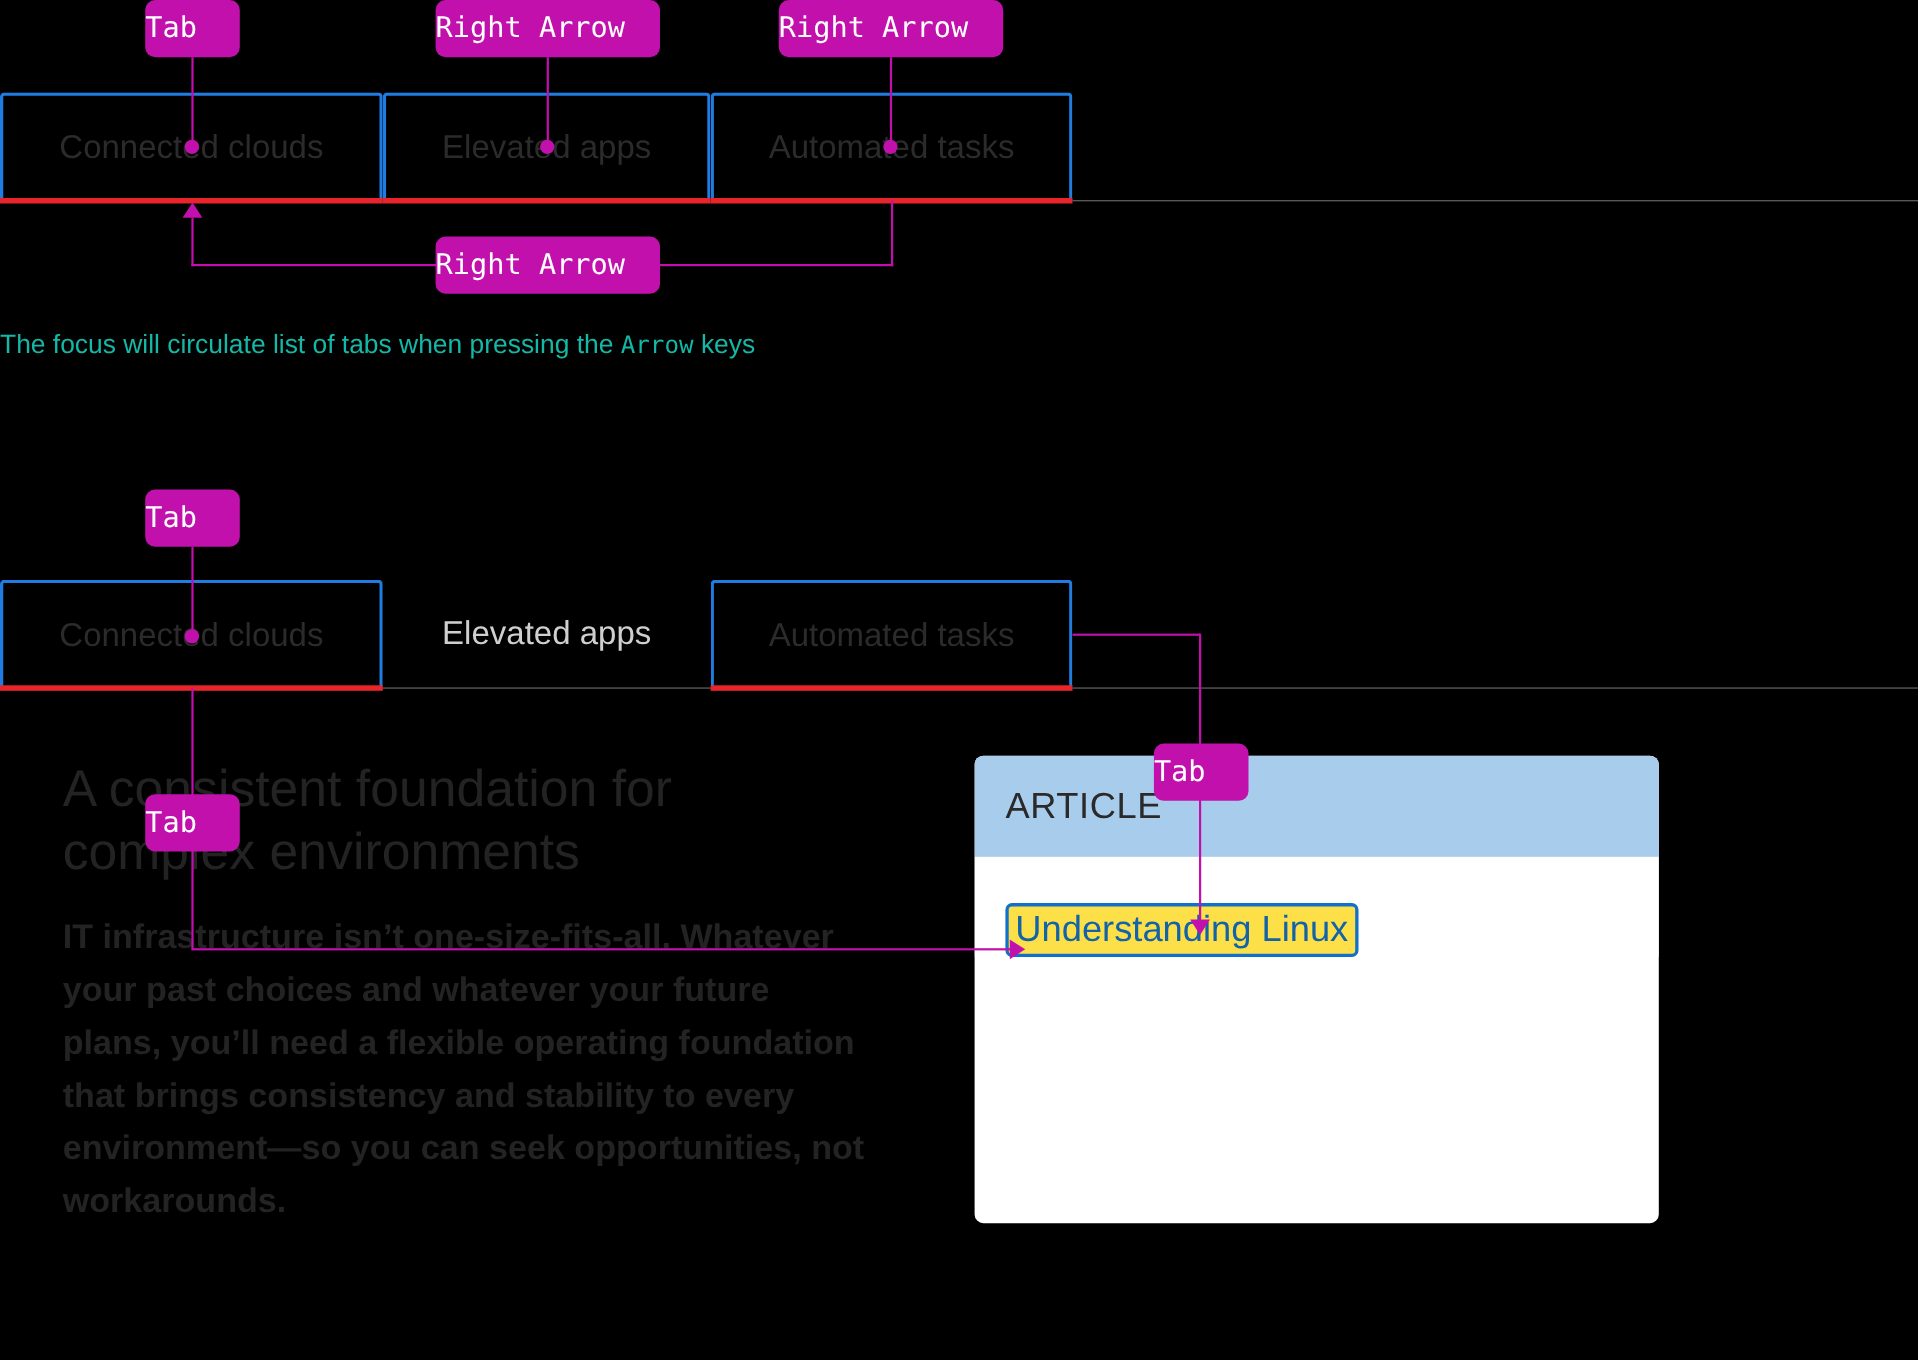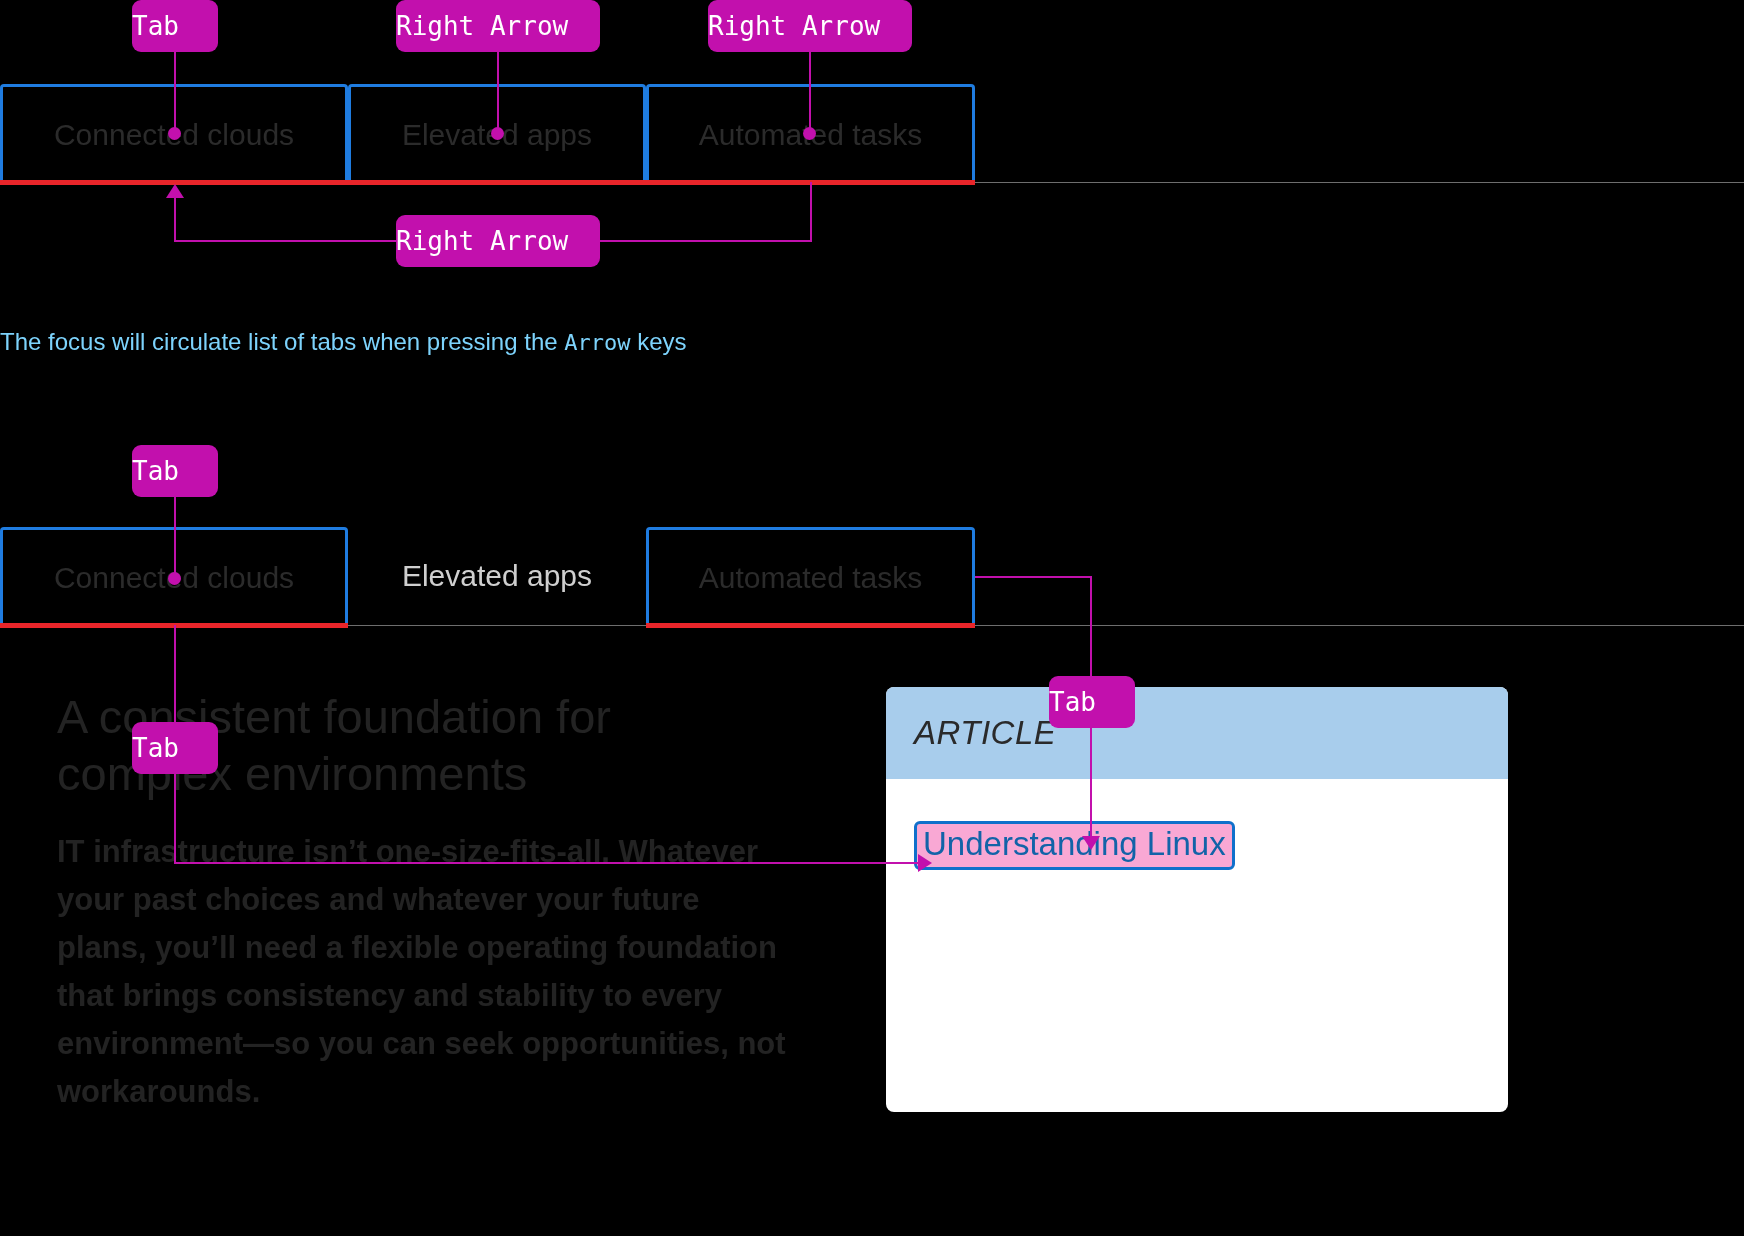--- a/index.html
+++ b/index.html
@@ -103,23 +103,22 @@
   .tabbar-baseline {
     position: absolute;
     height: 1px;
     background: #6e6e6e;
   }
 
   
   .caption {
     position: absolute;
     font-size: 24px;
-    color: #7dd3fc;
+    color: #14b8a6;
     white-space: nowrap;
-    margin-top: 28px;
   }
   .caption .mono {
     font-family: "DejaVu Sans Mono", monospace;
     font-size: 22px;
   }
 
   .lead-heading {
     position: absolute;
     font-size: 47px;
     line-height: 57px;
@@ -149,35 +148,34 @@
     height: 92px;
     display: flex;
     align-items: center;
     padding-left: 28px;
     box-sizing: border-box;
   }
   .card-eyebrow {
     font-size: 33px;
     color: #2a2a2a;
     letter-spacing: 0.5px;
-    font-style: italic;
   }
   .card-body {
     padding: 42px 28px 0 28px;
     background: #ffffff;
   }
   .card-link {
     display: inline-block;
     font-size: 33px;
     color: #1263a8;
     border: 3px solid #1070cb;
     border-radius: 6px;
     padding: 2px 6px 4px 6px;
     line-height: 1.12;
-    background: #f9a8d4;
+    background: #fde047;
   }
   .card-text {
     margin-top: 34px;
     font-size: 30px;
     line-height: 48px;
     color: #1d1d1d;
     width: 470px;
   }
 </style>
 </head>

